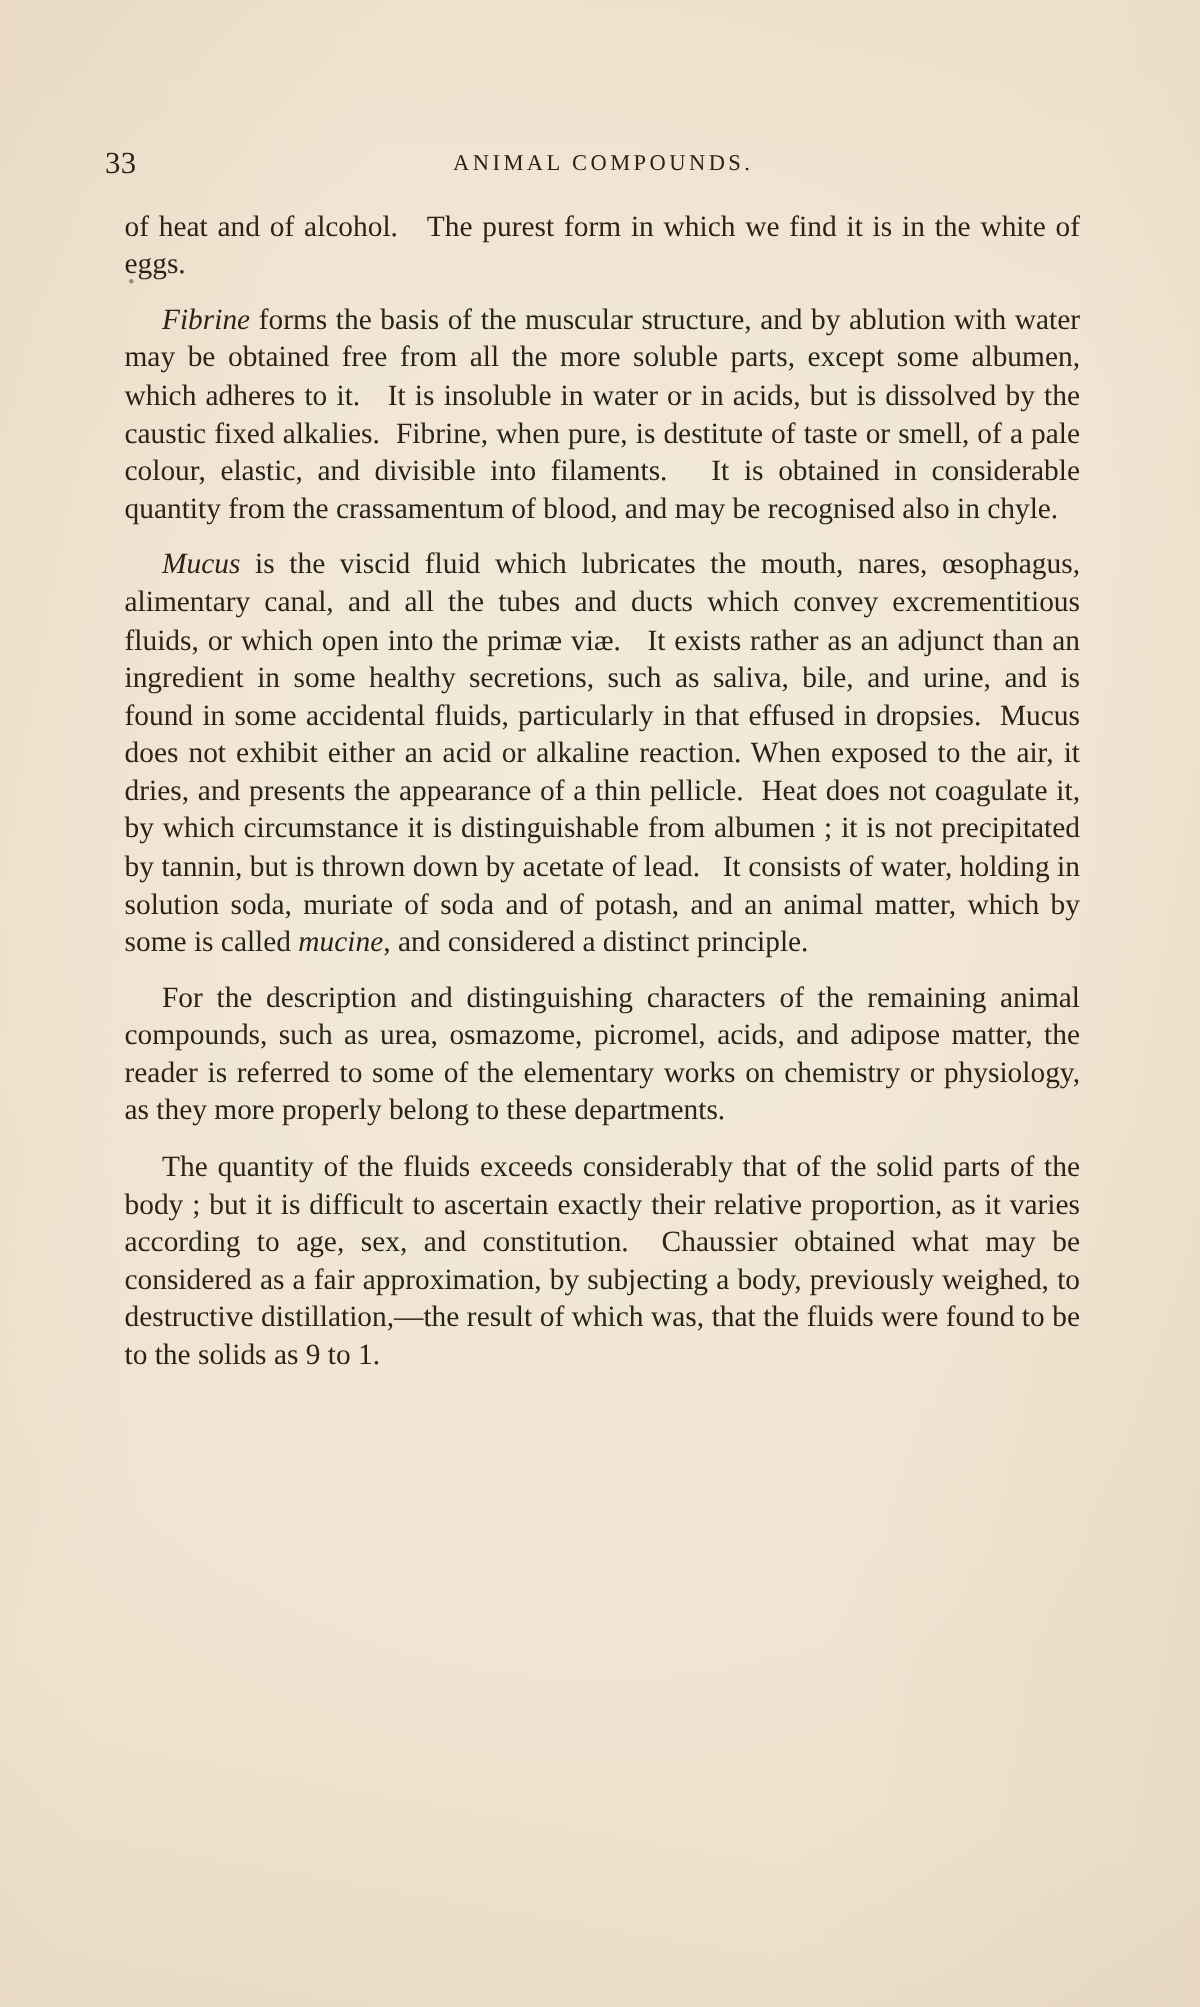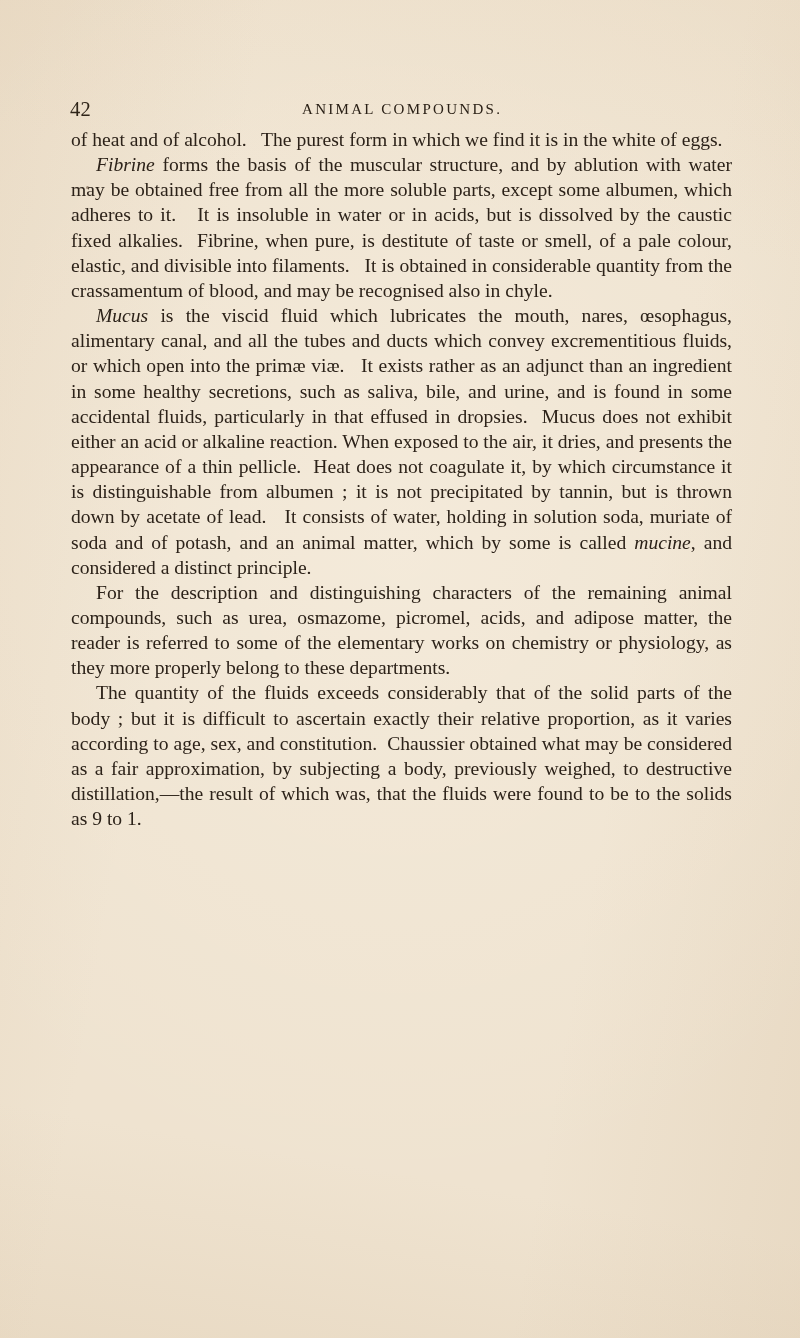--- a/index.html
+++ b/index.html
@@ -76,21 +76,21 @@
     width: 661px;
     font-size: 19.6px;
     line-height: 25.15px;
     text-align: justify;
     text-justify: inter-word;
     color: #2c2219;
     -webkit-font-smoothing: antialiased;
   }
 
   .textblock p {
-    margin: 0;
+    margin: 12px;
     text-indent: 0;
   }
 
   .textblock p.indent {
     text-indent: 25px;
   }
 
   .textblock i,
   .textblock em {
   }
@@ -107,21 +107,21 @@
   }
 </style>
 </head>
 <body>
 
 <div class="paper-tint"></div>
 
 <div class="page">
 
   <div class="running-head">
-    <span class="folio">42</span>
+    <span class="folio">33</span>
     <span class="head-title">ANIMAL COMPOUNDS.</span>
   </div>
 
   <div class="textblock" id="textblock">
       <p class="">of heat and of alcohol.&nbsp;&nbsp; The purest form in which we find it is in the white of eggs.</p>
       <p class="indent"><i>Fibrine</i> forms the basis of the muscular structure, and by ablution with water may be obtained free from all the more soluble parts, except some albumen, which adheres to it.&nbsp;&nbsp; It is insoluble in water or in acids, but is dissolved by the caustic fixed alkalies.&nbsp; Fibrine, when pure, is destitute of taste or smell, of a pale colour, elastic, and divisible into filaments.&nbsp;&nbsp; It is obtained in considerable quantity from the crassamentum of blood, and may be recognised also in chyle.</p>
       <p class="indent"><i>Mucus</i> is the viscid fluid which lubricates the mouth, nares, œsophagus, alimentary canal, and all the tubes and ducts which convey excrementitious fluids, or which open into the primæ viæ.&nbsp;&nbsp; It exists rather as an adjunct than an ingredient in some healthy secretions, such as saliva, bile, and urine, and is found in some accidental fluids, particularly in that effused in dropsies.&nbsp; Mucus does not exhibit either an acid or alkaline reaction. When exposed to the air, it dries, and presents the appearance of a thin pellicle.&nbsp; Heat does not coagulate it, by which circumstance it is distinguishable from albumen&nbsp;; it is not precipitated by tannin, but is thrown down by acetate of lead.&nbsp;&nbsp; It consists of water, holding in solution soda, muriate of soda and of potash, and an animal matter, which by some is called <i>mucine</i>, and considered a distinct principle.</p>
       <p class="indent">For the description and distinguishing characters of the remaining animal compounds, such as urea, osmazome, picromel, acids, and adipose matter, the reader is referred to some of the elementary works on chemistry or physiology, as they more properly belong to these departments.</p>
       <p class="indent">The quantity of the fluids exceeds considerably that of the solid parts of the body&nbsp;; but it is difficult to ascertain exactly their relative proportion, as it varies according to age, sex, and constitution.&nbsp; Chaussier obtained what may be considered as a fair approximation, by subjecting a body, previously weighed, to destructive distillation,—the result of which was, that the fluids were found to be to the solids as 9 to 1.</p>
     </div>

